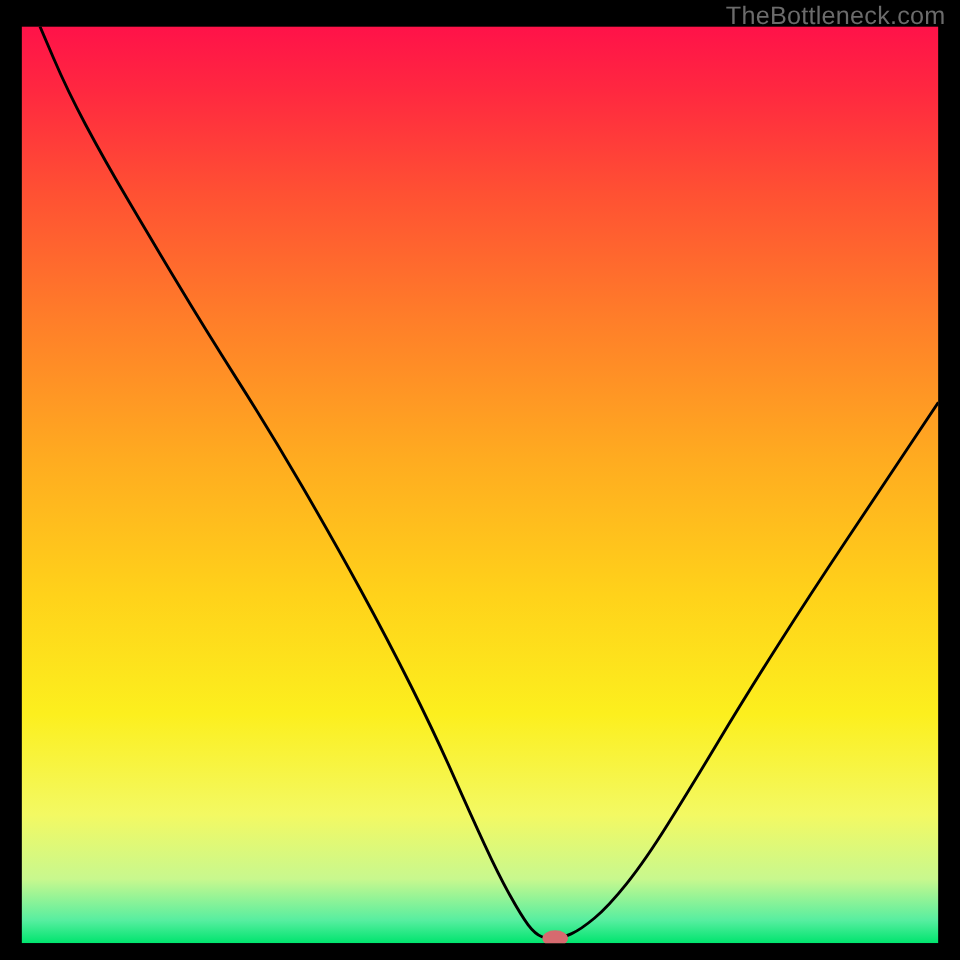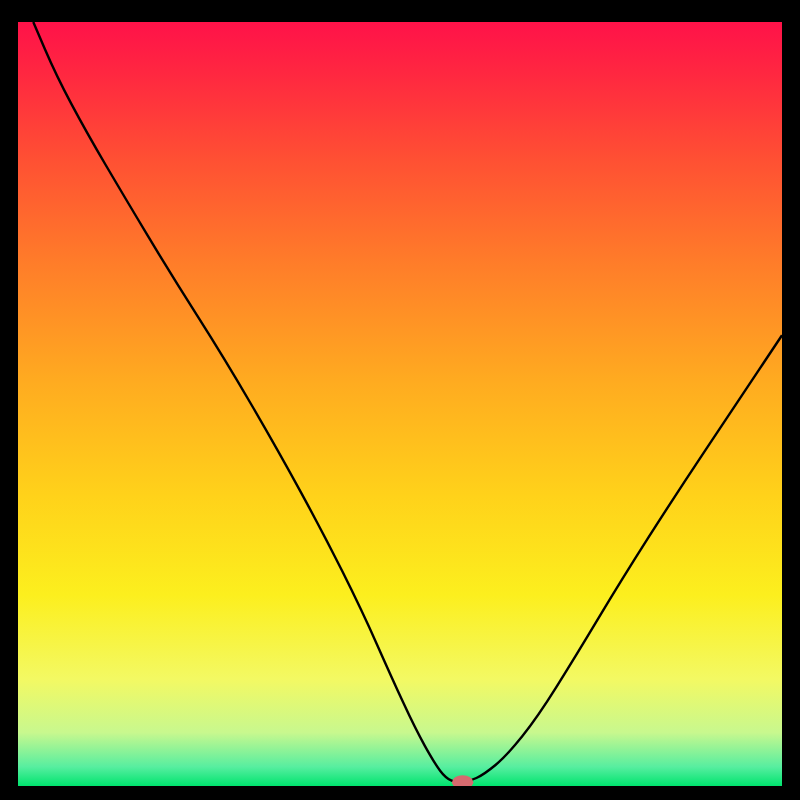--- a/index.html
+++ b/index.html
@@ -33,20 +33,21 @@
     font-weight: 500;
     letter-spacing: 0.2px;
     user-select: none;
   }
 </style>
 </head>
 <body>
 
 <div class="stage">
 
+  <div class="watermark">TheBottleneck.com</div>
 
   <svg class="plot" viewBox="0 0 100 100" preserveAspectRatio="none">
     <defs>
       <linearGradient id="bg-grad" x1="0" y1="0" x2="0" y2="1">
 
       <stop offset="0%" stop-color="#ff1249"></stop>
           <stop offset="7.000000000000001%" stop-color="#ff2840"></stop>
           <stop offset="18%" stop-color="#ff5033"></stop>
           <stop offset="32%" stop-color="#ff7e29"></stop>
           <stop offset="47%" stop-color="#ffab20"></stop>

